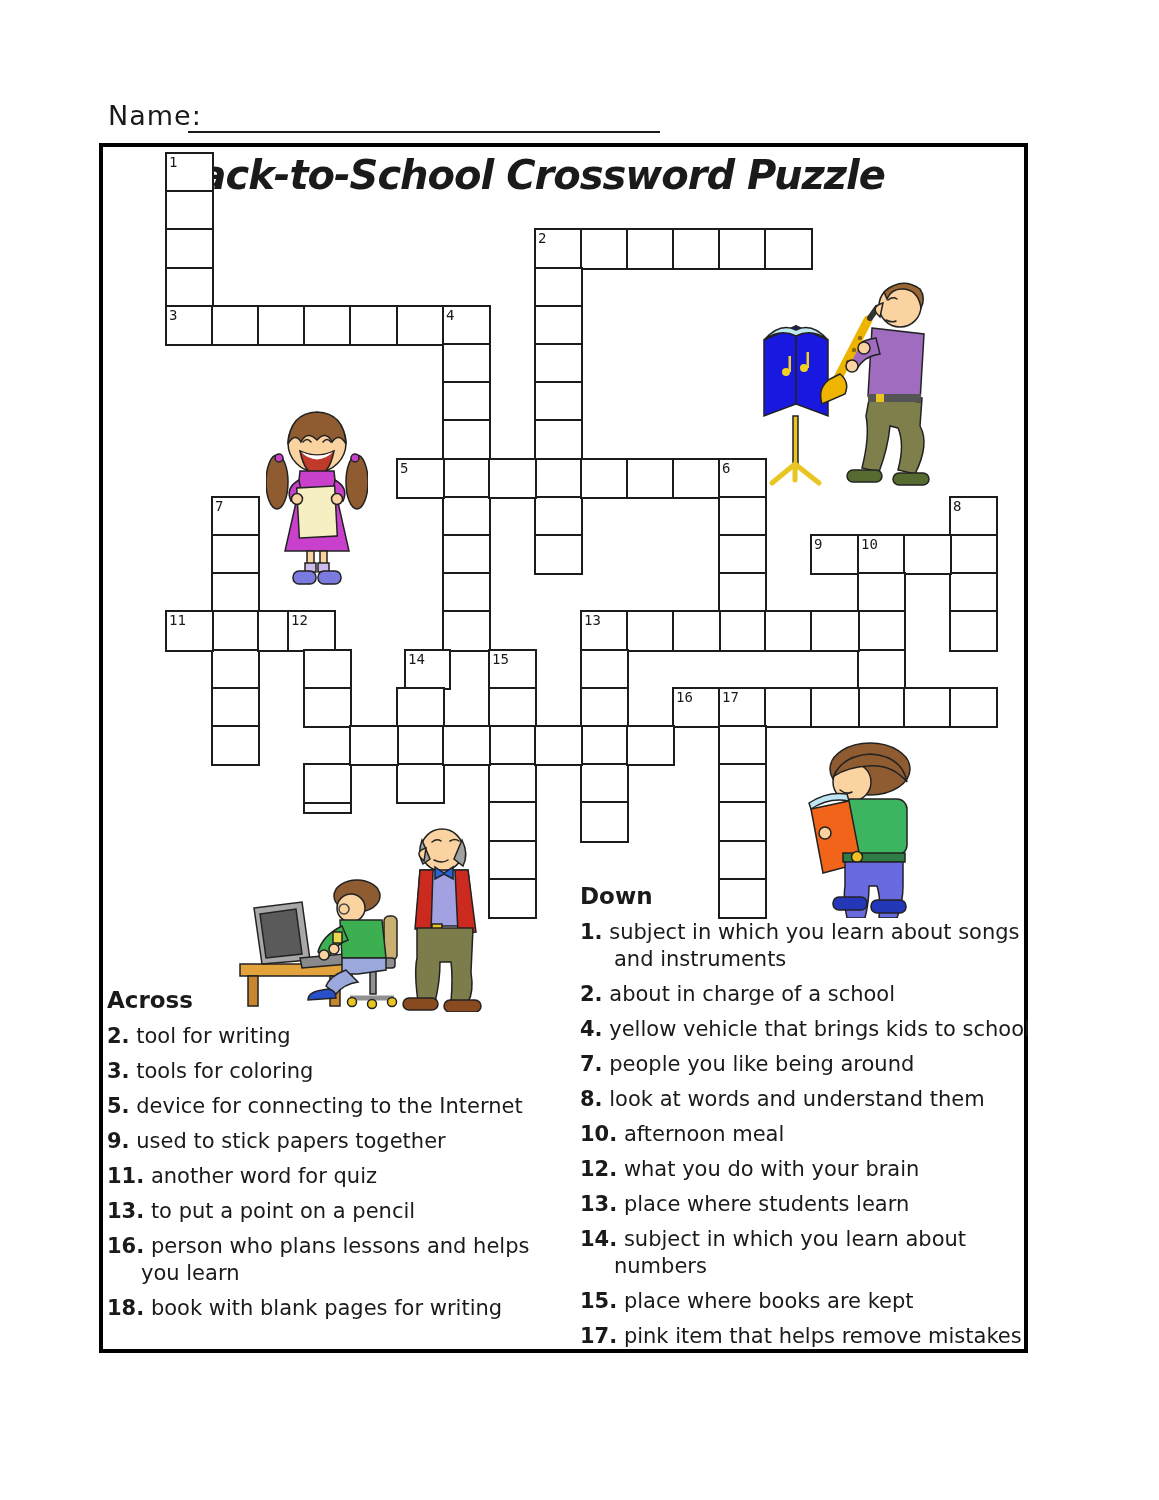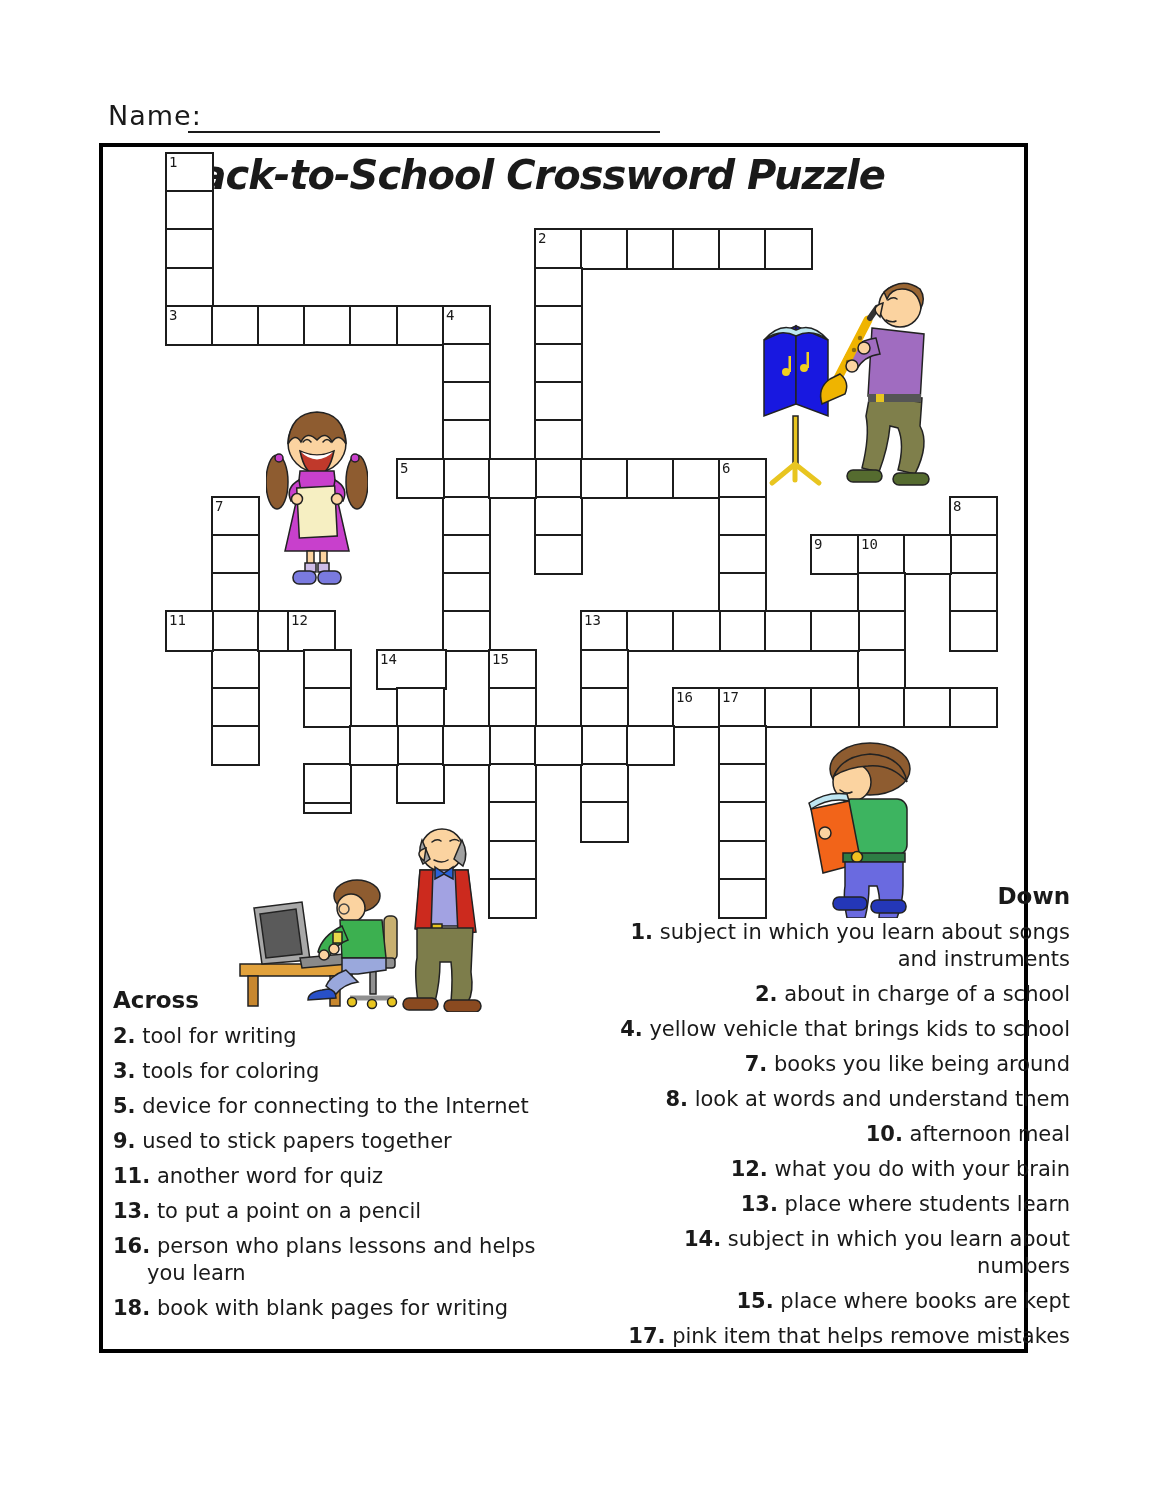--- a/index.html
+++ b/index.html
@@ -19,22 +19,22 @@
   
   .cell{position:absolute;background:#fff;border:2.5px solid #1c1c1c;box-sizing:border-box;}
   .cellnum{position:absolute;top:0px;left:2px;
            font-family:"DejaVu Sans Mono","Liberation Mono",monospace;
            font-size:14px;line-height:17px;color:#1a1a1a;}
   
   .clues{position:absolute;}
   .clues h3{margin:0 0 9px 0;font-size:23px;line-height:28px;font-weight:bold;}
   .clue{font-size:21px;line-height:27px;margin-bottom:8px;padding-left:34px;text-indent:-34px;}
   .clue b{font-weight:bold;}
-  #across-clues{left:113px;top:986px;width:452px;}
-  #down-clues{left:592px;top:882px;width:478px;text-align:right;}
+  #across-clues{left:107px;top:986px;width:452px;}
+  #down-clues{left:580px;top:882px;width:478px;}
   svg{display:block;}
 </style>
 </head>
 <body>
 
 <div class="abs" id="name-label">Name:</div>
 <div class="abs" id="name-line"></div>
 
 <div class="abs" id="frame"></div>
 
@@ -140,21 +140,21 @@
     </div>
     <div class="cell" style="left: 626px; top: 610px; width: 48.5px; height: 41.5px;"></div>
     <div class="cell" style="left: 672px; top: 610px; width: 48.5px; height: 41.5px;"></div>
     <div class="cell" style="left: 764px; top: 610px; width: 48.5px; height: 41.5px;"></div>
     <div class="cell" style="left: 810px; top: 610px; width: 49.5px; height: 41.5px;"></div>
     <div class="cell" style="left: 580px; top: 649px; width: 48.5px; height: 40.5px;"></div>
     <div class="cell" style="left: 580px; top: 687px; width: 48.5px; height: 40.5px;"></div>
     <div class="cell" style="left: 580px; top: 725px; width: 48.5px; height: 40.5px;"></div>
     <div class="cell" style="left: 580px; top: 763px; width: 48.5px; height: 40.5px;"></div>
     <div class="cell" style="left: 580px; top: 801px; width: 48.5px; height: 41.5px;"></div>
-    <div class="cell" style="left: 376px; top: 649px; width: 71px; height: 40.5px;">
+    <div class="cell" style="left: 404px; top: 649px; width: 47px; height: 40.5px;">
       <span class="cellnum">14</span>
     </div>
     <div class="cell" style="left: 396px; top: 687px; width: 48.5px; height: 40.5px;"></div>
     <div class="cell" style="left: 396px; top: 725px; width: 48.5px; height: 40.5px;"></div>
     <div class="cell" style="left: 396px; top: 763px; width: 48.5px; height: 40.5px;"></div>
     <div class="cell" style="left: 488px; top: 649px; width: 48.5px; height: 40.5px;">
       <span class="cellnum">15</span>
     </div>
     <div class="cell" style="left: 488px; top: 687px; width: 48.5px; height: 40.5px;"></div>
     <div class="cell" style="left: 488px; top: 725px; width: 48.5px; height: 40.5px;"></div>
@@ -331,21 +331,21 @@
       <div class="clue"><b>18.</b><span> book with blank pages for writing</span></div>
     </div>
 </div>
 
 <div class="clues" id="down-clues">
   <h3>Down</h3>
   <div id="down-items">
       <div class="clue"><b>1.</b><span> subject in which you learn about songs and instruments</span></div>
       <div class="clue"><b>2.</b><span> about in charge of a school</span></div>
       <div class="clue"><b>4.</b><span> yellow vehicle that brings kids to school</span></div>
-      <div class="clue"><b>7.</b><span> books you like being around</span></div>
+      <div class="clue"><b>7.</b><span> people you like being around</span></div>
       <div class="clue"><b>8.</b><span> look at words and understand them</span></div>
       <div class="clue"><b>10.</b><span> afternoon meal</span></div>
       <div class="clue"><b>12.</b><span> what you do with your brain</span></div>
       <div class="clue"><b>13.</b><span> place where students learn</span></div>
       <div class="clue"><b>14.</b><span> subject in which you learn about numbers</span></div>
       <div class="clue"><b>15.</b><span> place where books are kept</span></div>
       <div class="clue"><b>17.</b><span> pink item that helps remove mistakes</span></div>
     </div>
 </div>
 

